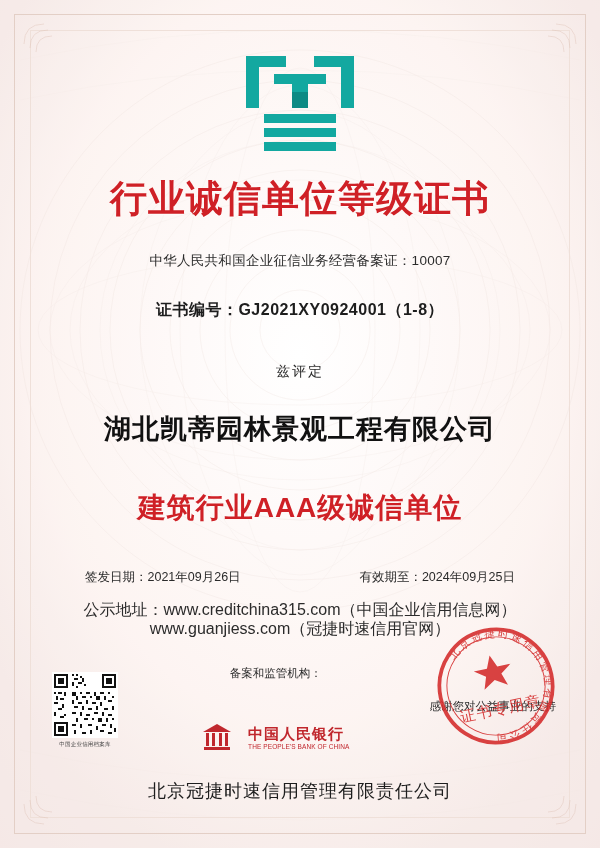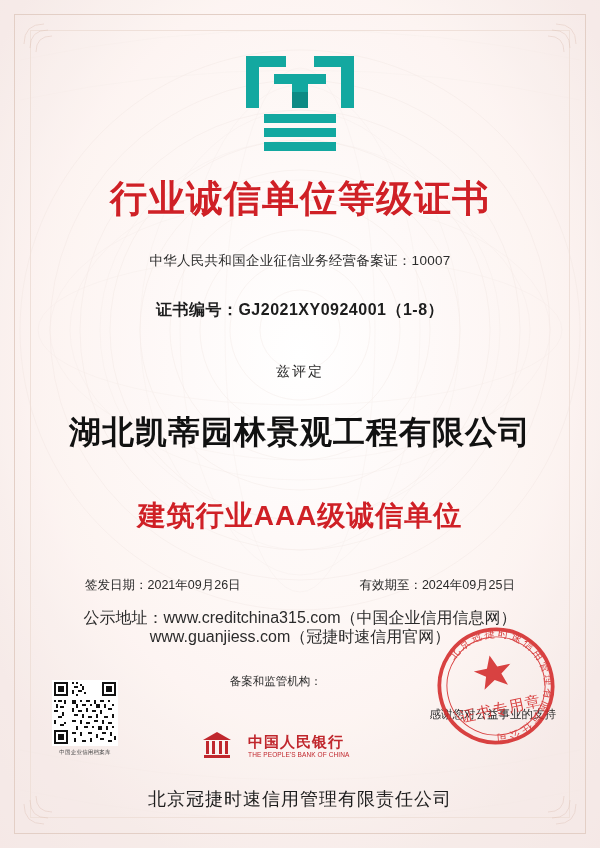--- a/index.html
+++ b/index.html
@@ -93,21 +93,21 @@
 
   .hereby {
     margin-top: 42px;
     font-size: 14px;
     color: #2b2b2b;
     letter-spacing: 2px;
   }
 
   .company {
     margin-top: 30px;
-    font-size: 32px;
+    font-size: 27px;
     font-weight: bold;
     color: #111111;
     letter-spacing: 1px;
   }
 
   .award {
     margin-top: 42px;
     font-size: 28px;
     font-weight: bold;
     color: #cf2026;

